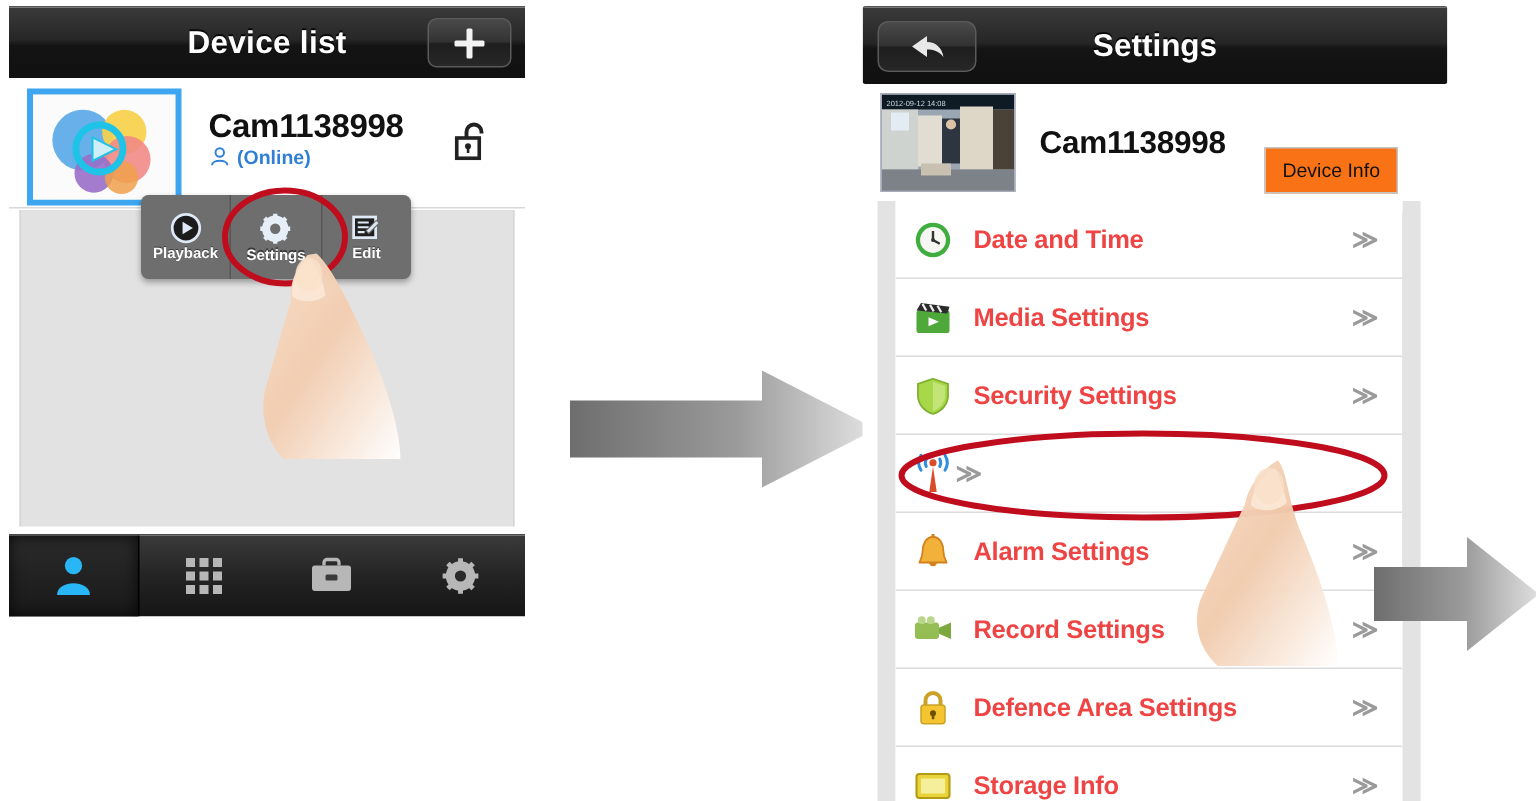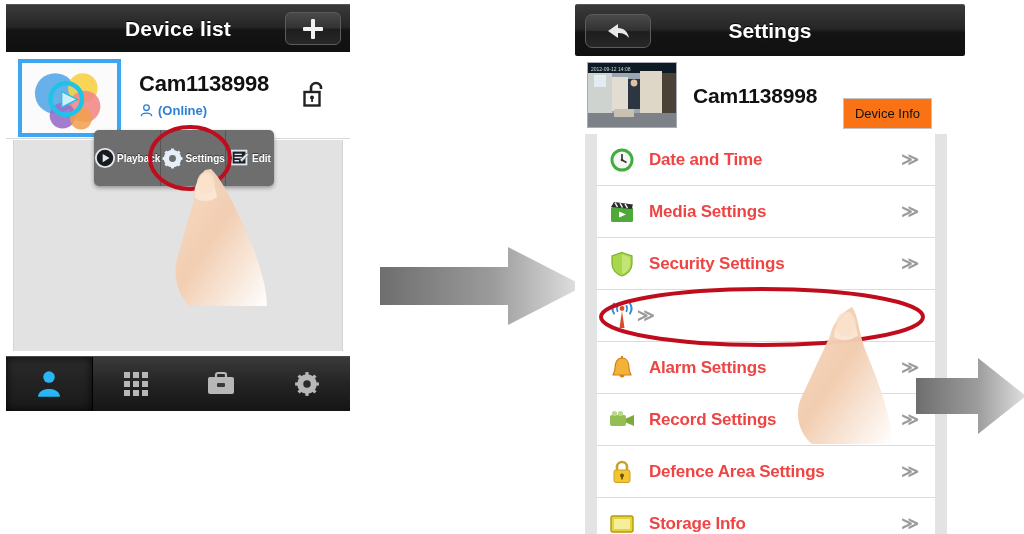--- a/index.html
+++ b/index.html
@@ -49,21 +49,21 @@
   .thumb-frame {
     width: 103px; height: 78px; border: 4px solid #3ea6f0; background: #fafafa;
     position: relative; overflow: hidden; flex: 0 0 auto;
   }
   .thumb-art { position: absolute; inset: 0; }
   .device-meta { margin-left: 18px; padding-top: 12px; }
   .device-name {
     font-size: 22px; font-weight: bold; color: #111; letter-spacing: -0.2px;
   }
   .device-status {
-    margin-top: 6px; display: flex; align-items: center; gap: 4px;
+    display: flex; align-items: center; gap: 4px;
     color: #2f7fd6; font-size: 13px; font-weight: bold;
   }
   .lock-wrap { position: absolute; right: 22px; top: 28px; }
 
   .list-filler {
     position: absolute; left: 7px; right: 7px; top: 136px; bottom: 60px;
     background: #e2e2e2; border-left: 1px solid #d5d5d5; border-right: 1px solid #d5d5d5;
   }
 
   .tabbar {
@@ -80,21 +80,21 @@
   }
 
   
   .action-popup {
     position: absolute; left: 88px; top: 126px; width: 180px; height: 56px;
     background: #6e6e6e; border-radius: 5px;
     display: flex; align-items: stretch;
     box-shadow: 0 2px 4px rgba(0,0,0,.35);
   }
   .action-item {
-    flex: 1; display: flex; flex-direction: row;
+    flex: 1; display: flex; flex-direction: column;
     align-items: center; justify-content: center; gap: 1px;
     border-right: 1px solid #565656;
   }
   .action-item:last-child { border-right: none; }
   .action-label {
     color: #ffffff; font-size: 10px; font-weight: bold;
     text-shadow: 0 -1px 0 rgba(0,0,0,.5);
   }
 
   

